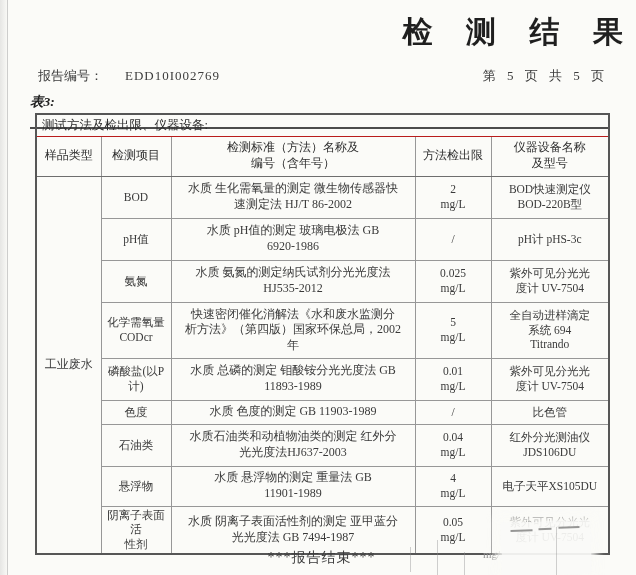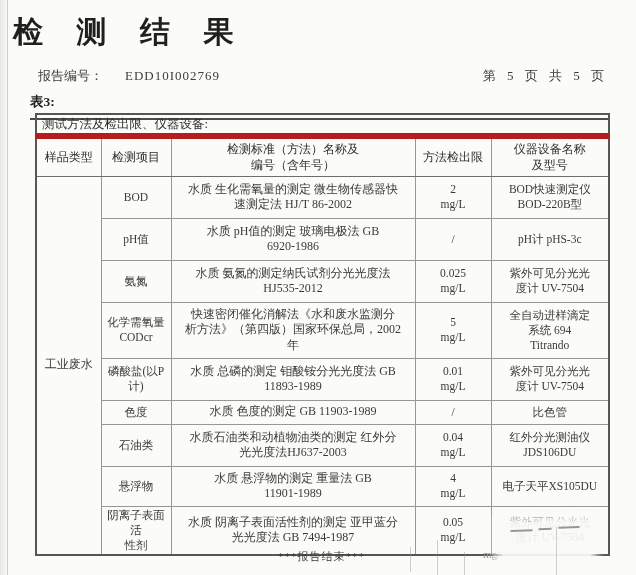--- a/index.html
+++ b/index.html
@@ -14,35 +14,35 @@
   .scan-edge {
     position:absolute; left:7px; top:0; width:1px; height:575px;
     background:rgba(150,150,150,0.45);
   }
   .scan-corner {
     position:absolute; left:0; top:0; width:8px; height:575px;
     background:linear-gradient(to right, rgba(190,190,190,0.35), rgba(190,190,190,0));
   }
   .title {
     margin:0; padding-top:12px;
-    text-align:left;
+    text-align:right;
     font-size:30px; font-weight:bold;
     letter-spacing:13px; text-indent:13px;
     color:#1f1f1f;
   }
   .meta {
     position:absolute; top:67px; left:38px; right:28px;
     display:flex; justify-content:space-between; align-items:flex-end;
     font-size:13px; color:#3c3c3c;
   }
   .report-no { margin-left:22px; letter-spacing:1px; }
   .page-info { letter-spacing:4px; }
   .table-label-row {
     position:absolute; top:92px; left:30px; right:26px;
-    border-bottom:2px solid #4c4c4c; padding-bottom:7px;
+    border-bottom:2px solid #4c4c4c; padding-bottom:16px;font-style:italic;
   }
   .table-label { font-weight:bold; font-size:13.5px; color:#222; }
   table.report {
     position:absolute; top:113px; left:35px;
     width:573px; table-layout:fixed;
     border-collapse:collapse;
     border:2px solid #565656;
     font-size:11.5px; color:#3a3a3a;
     background:transparent;
   }
@@ -51,31 +51,31 @@
     text-align:center; vertical-align:middle;
     padding:1px 2px;
     white-space:pre-line;
     line-height:1.3;
     font-weight:normal;
     overflow:hidden;
   }
   tr.caption-row td {
     text-align:left; padding-left:5px;
     font-size:12.5px; color:#2e2e2e;
-    border-bottom:6px solid #b91c1c;
+    border-bottom:1px solid #b91c1c;
   }
   tr.header-row th {
     font-size:12px; color:#2e2e2e;
     border-bottom:1px solid #6e6e6e;
   }
   td.sample { vertical-align:top; padding-top:13px; font-size:12px; }
   td.method { font-size:12px; }
   .footer {
     position:absolute; top:549px; left:35px; width:573px;
-    text-align:center; font-size:11px; letter-spacing:1px; color:#3a3a3a;
+    text-align:center; font-size:14px; letter-spacing:1px; color:#3a3a3a;
   }
   
   .ghost-mg {
     position:absolute; left:483px; top:536px;
     font-size:11px; color:#8f8f8f;margin-top:12px;
   }
   .smudge-box {
     position:absolute; left:501px; top:521px; width:90px; height:54px;
     background:rgba(250,250,247,0.93);
     box-shadow:0 0 9px 6px rgba(250,250,247,0.85);

